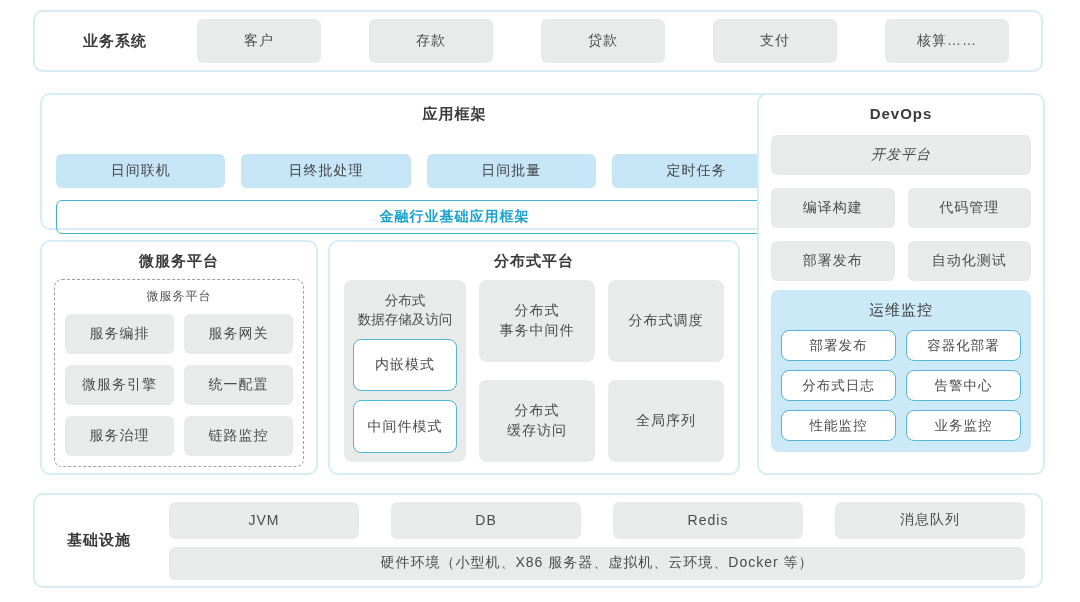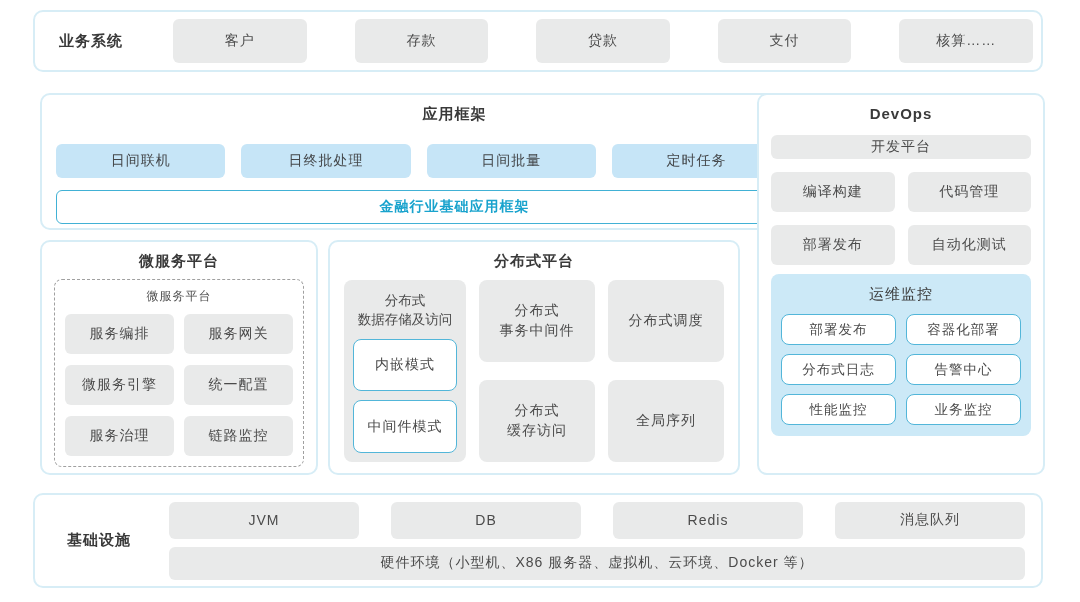--- a/index.html
+++ b/index.html
@@ -28,27 +28,27 @@
     display:flex; align-items:center; justify-content:center; letter-spacing:1px;
   }
   .wbox {
     background:#ffffff; border:1.5px solid #52b6d9; border-radius:8px;
     color:#4b4b4b; font-size:13.5px; display:flex; align-items:center;
     justify-content:center; letter-spacing:1px;
   }
   .pre { white-space:pre-line; text-align:center; line-height:1.4; }
 
   
-  #biz { left:33px; top:10px; width:1010px; height:62px; display:flex; align-items:center; padding:0 8px; }
+  #biz { left:33px; top:10px; width:1010px; height:62px; display:flex; align-items:center; padding:0 32px; }
   #biz .items { flex:1; display:flex; gap:48px; margin-left:34px; }
   #biz .gbox { flex:1; height:44px; }
 
   
   #appfw { left:40px; top:93px; width:829px; height:137px; }
-  #appfw .blue-row { display:flex; gap:16px; margin:20px 14px 0; }
+  #appfw .blue-row { display:flex; gap:16px; margin:30px 14px 0; }
   #appfw .bbox { flex:1; height:34px; }
   #appfw .bbox.mini { flex:0 0 56px; }
   #appfw .base {
     margin:12px 14px 0; height:34px; border:1.5px solid #41b1d5; border-radius:6px;
     display:flex; align-items:center; justify-content:center;
     color:#19a3cd; font-size:14px; font-weight:700; letter-spacing:1px;
   }
 
   
   #micro { left:40px; top:240px; width:278px; height:235px; }
@@ -65,21 +65,21 @@
   #dist .content { margin:9px 14px 14px; display:grid; grid-template-columns:122px 1fr 1fr; column-gap:13px; height:182px; }
   #dist .col1 { background:#e9eaea; border-radius:8px; padding:12px 9px 9px; display:flex; flex-direction:column; }
   #dist .col1 .lbl { font-size:13.5px; color:#4b4b4b; }
   #dist .col1 .wbox { flex:1; margin-top:9px; font-size:14px; }
   #dist .col1 .wbox:first-of-type { margin-top:12px; }
   #dist .colr { display:grid; grid-template-rows:1fr 1fr; row-gap:18px; }
   #dist .colr .gbox { border-radius:8px; }
 
   
   #devops { left:757px; top:93px; width:288px; height:382px; }
-  #devops .platform { margin:13px 12px 6px; height:24px; }
+  #devops .platform { margin:13px 12px 6px; height:40px;font-style:italic; }
   #devops .tools { margin:13px 12px 0; display:grid; grid-template-columns:1fr 1fr; gap:13px; }
   #devops .tools .gbox { height:40px; }
   #devops .monitor { margin:9px 12px 12px; background:#cce9f7; border-radius:8px; padding:7px 10px 11px; }
   #devops .monitor .m-title { text-align:center; font-size:15px; font-weight:400; color:#3a3a3a; margin:4px 0 10px; letter-spacing:1px; }
   #devops .monitor .m-grid { display:grid; grid-template-columns:1fr 1fr; gap:9px 10px; }
   #devops .monitor .wbox { height:31px; }
 
   
   #infra { left:33px; top:493px; width:1010px; height:95px; display:flex; align-items:center; padding:0 16px; }
   #infra .right { flex:1; margin-left:22px; display:flex; flex-direction:column; gap:8px; }

